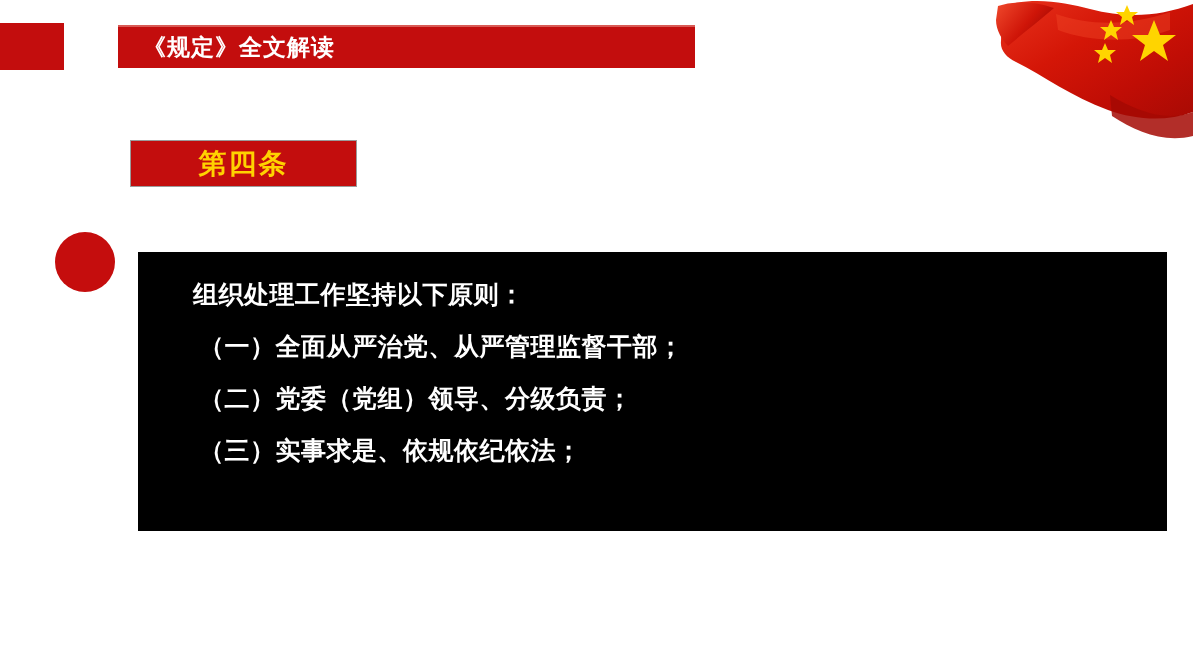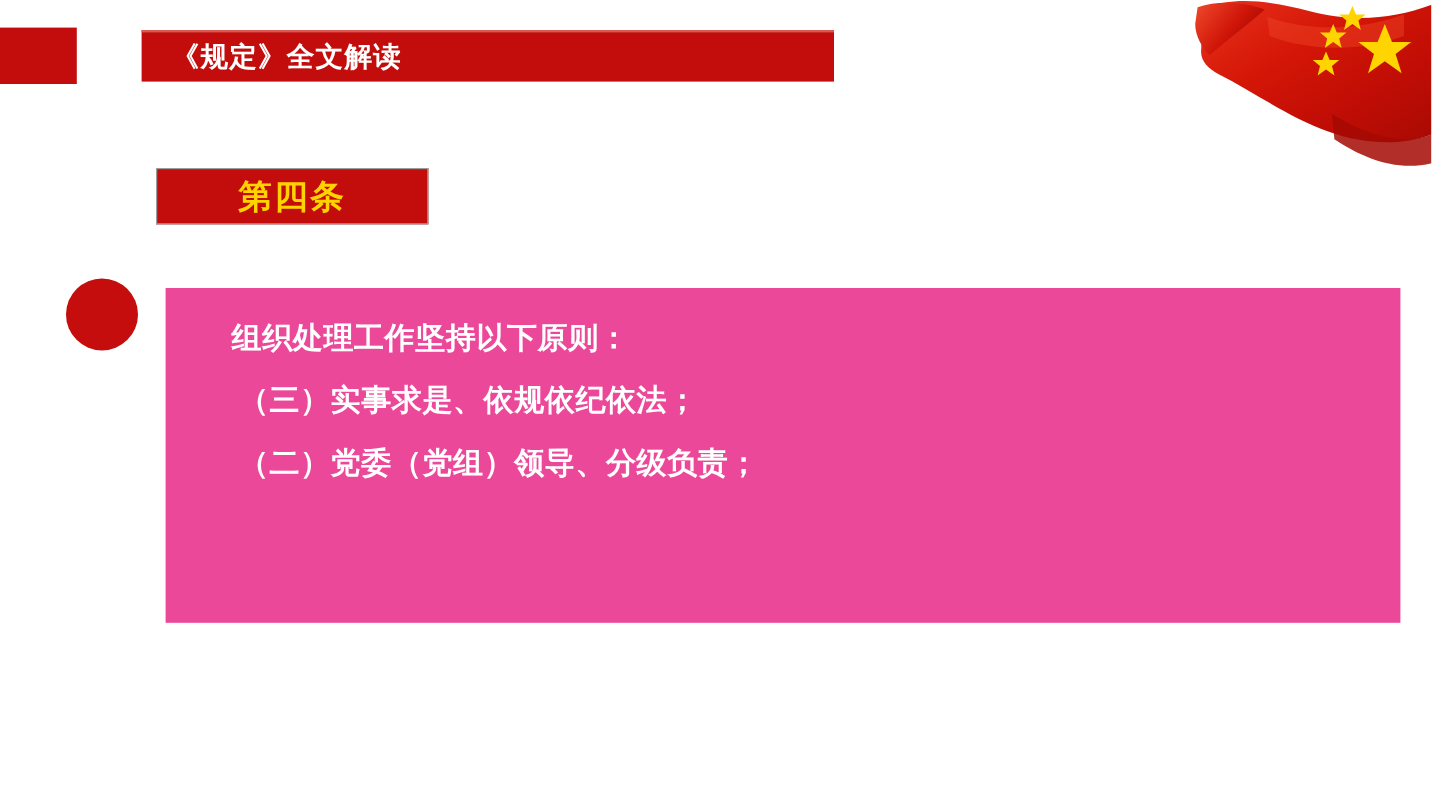--- a/index.html
+++ b/index.html
@@ -97,24 +97,24 @@
     width: 60px;
     height: 60px;
     border-radius: 50%;
     background: #c50d0d;
   }
 
   
   .content-panel {
     position: absolute;
     left: 138px;
-    top: 240px;
+    top: 252px;
     width: 1029px;
     height: 279px;
-    background: #ec4899;
+    background: #000000;
     box-sizing: border-box;
     padding: 16px 0 14px 55px;
   }
   .content-line {
     color: #ffffff;
     font-size: 25px;
     font-weight: bold;
     line-height: 52px;
     white-space: nowrap;
     letter-spacing: 0.5px;
@@ -171,17 +171,18 @@
   </div>
 
   <div class="article-badge">
     <span class="badge-text">第四条</span>
   </div>
 
   <div class="bullet-dot"></div>
 
   <div class="content-panel">
     <div class="content-line lead">组织处理工作坚持以下原则：</div>
+    <div class="content-line item">（一）全面从严治党、从严管理监督干部；</div>
+    <div class="content-line item">（二）党委（党组）领导、分级负责；</div>
     <div class="content-line item">（三）实事求是、依规依纪依法；</div>
-    <div class="content-line item">（二）党委（党组）领导、分级负责；</div>
   </div>
 
 </div>
 
 </body></html>

